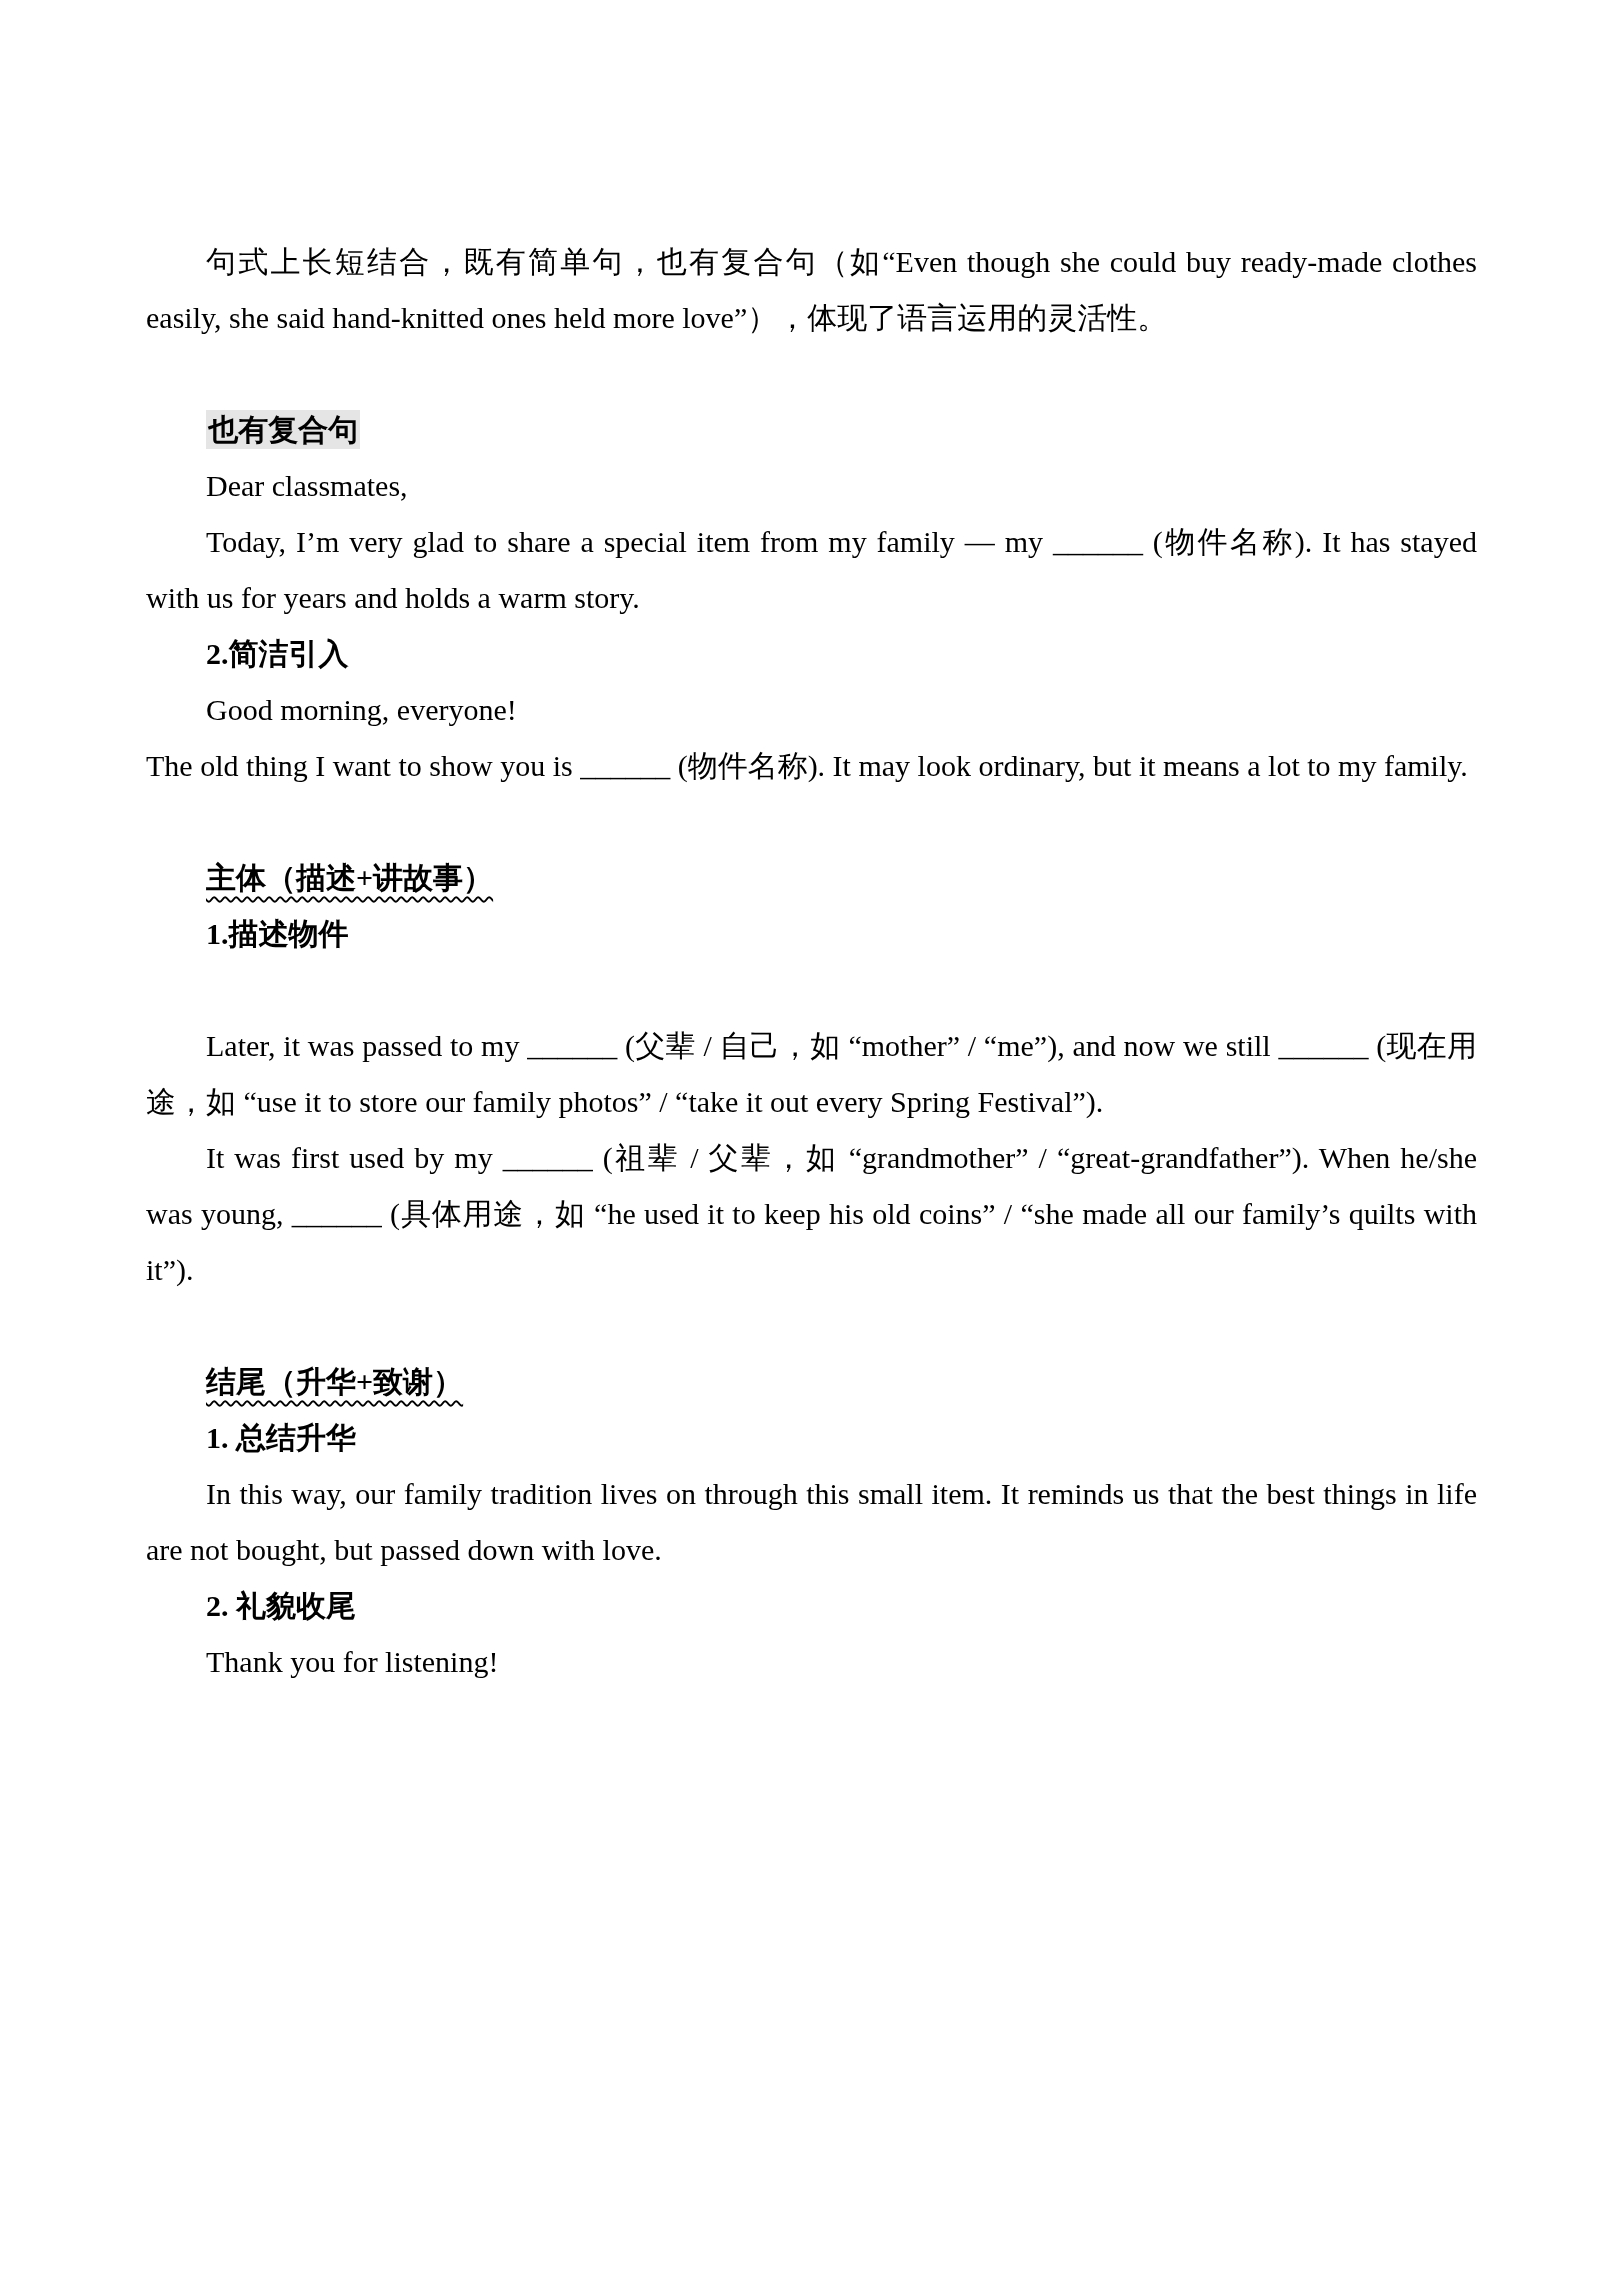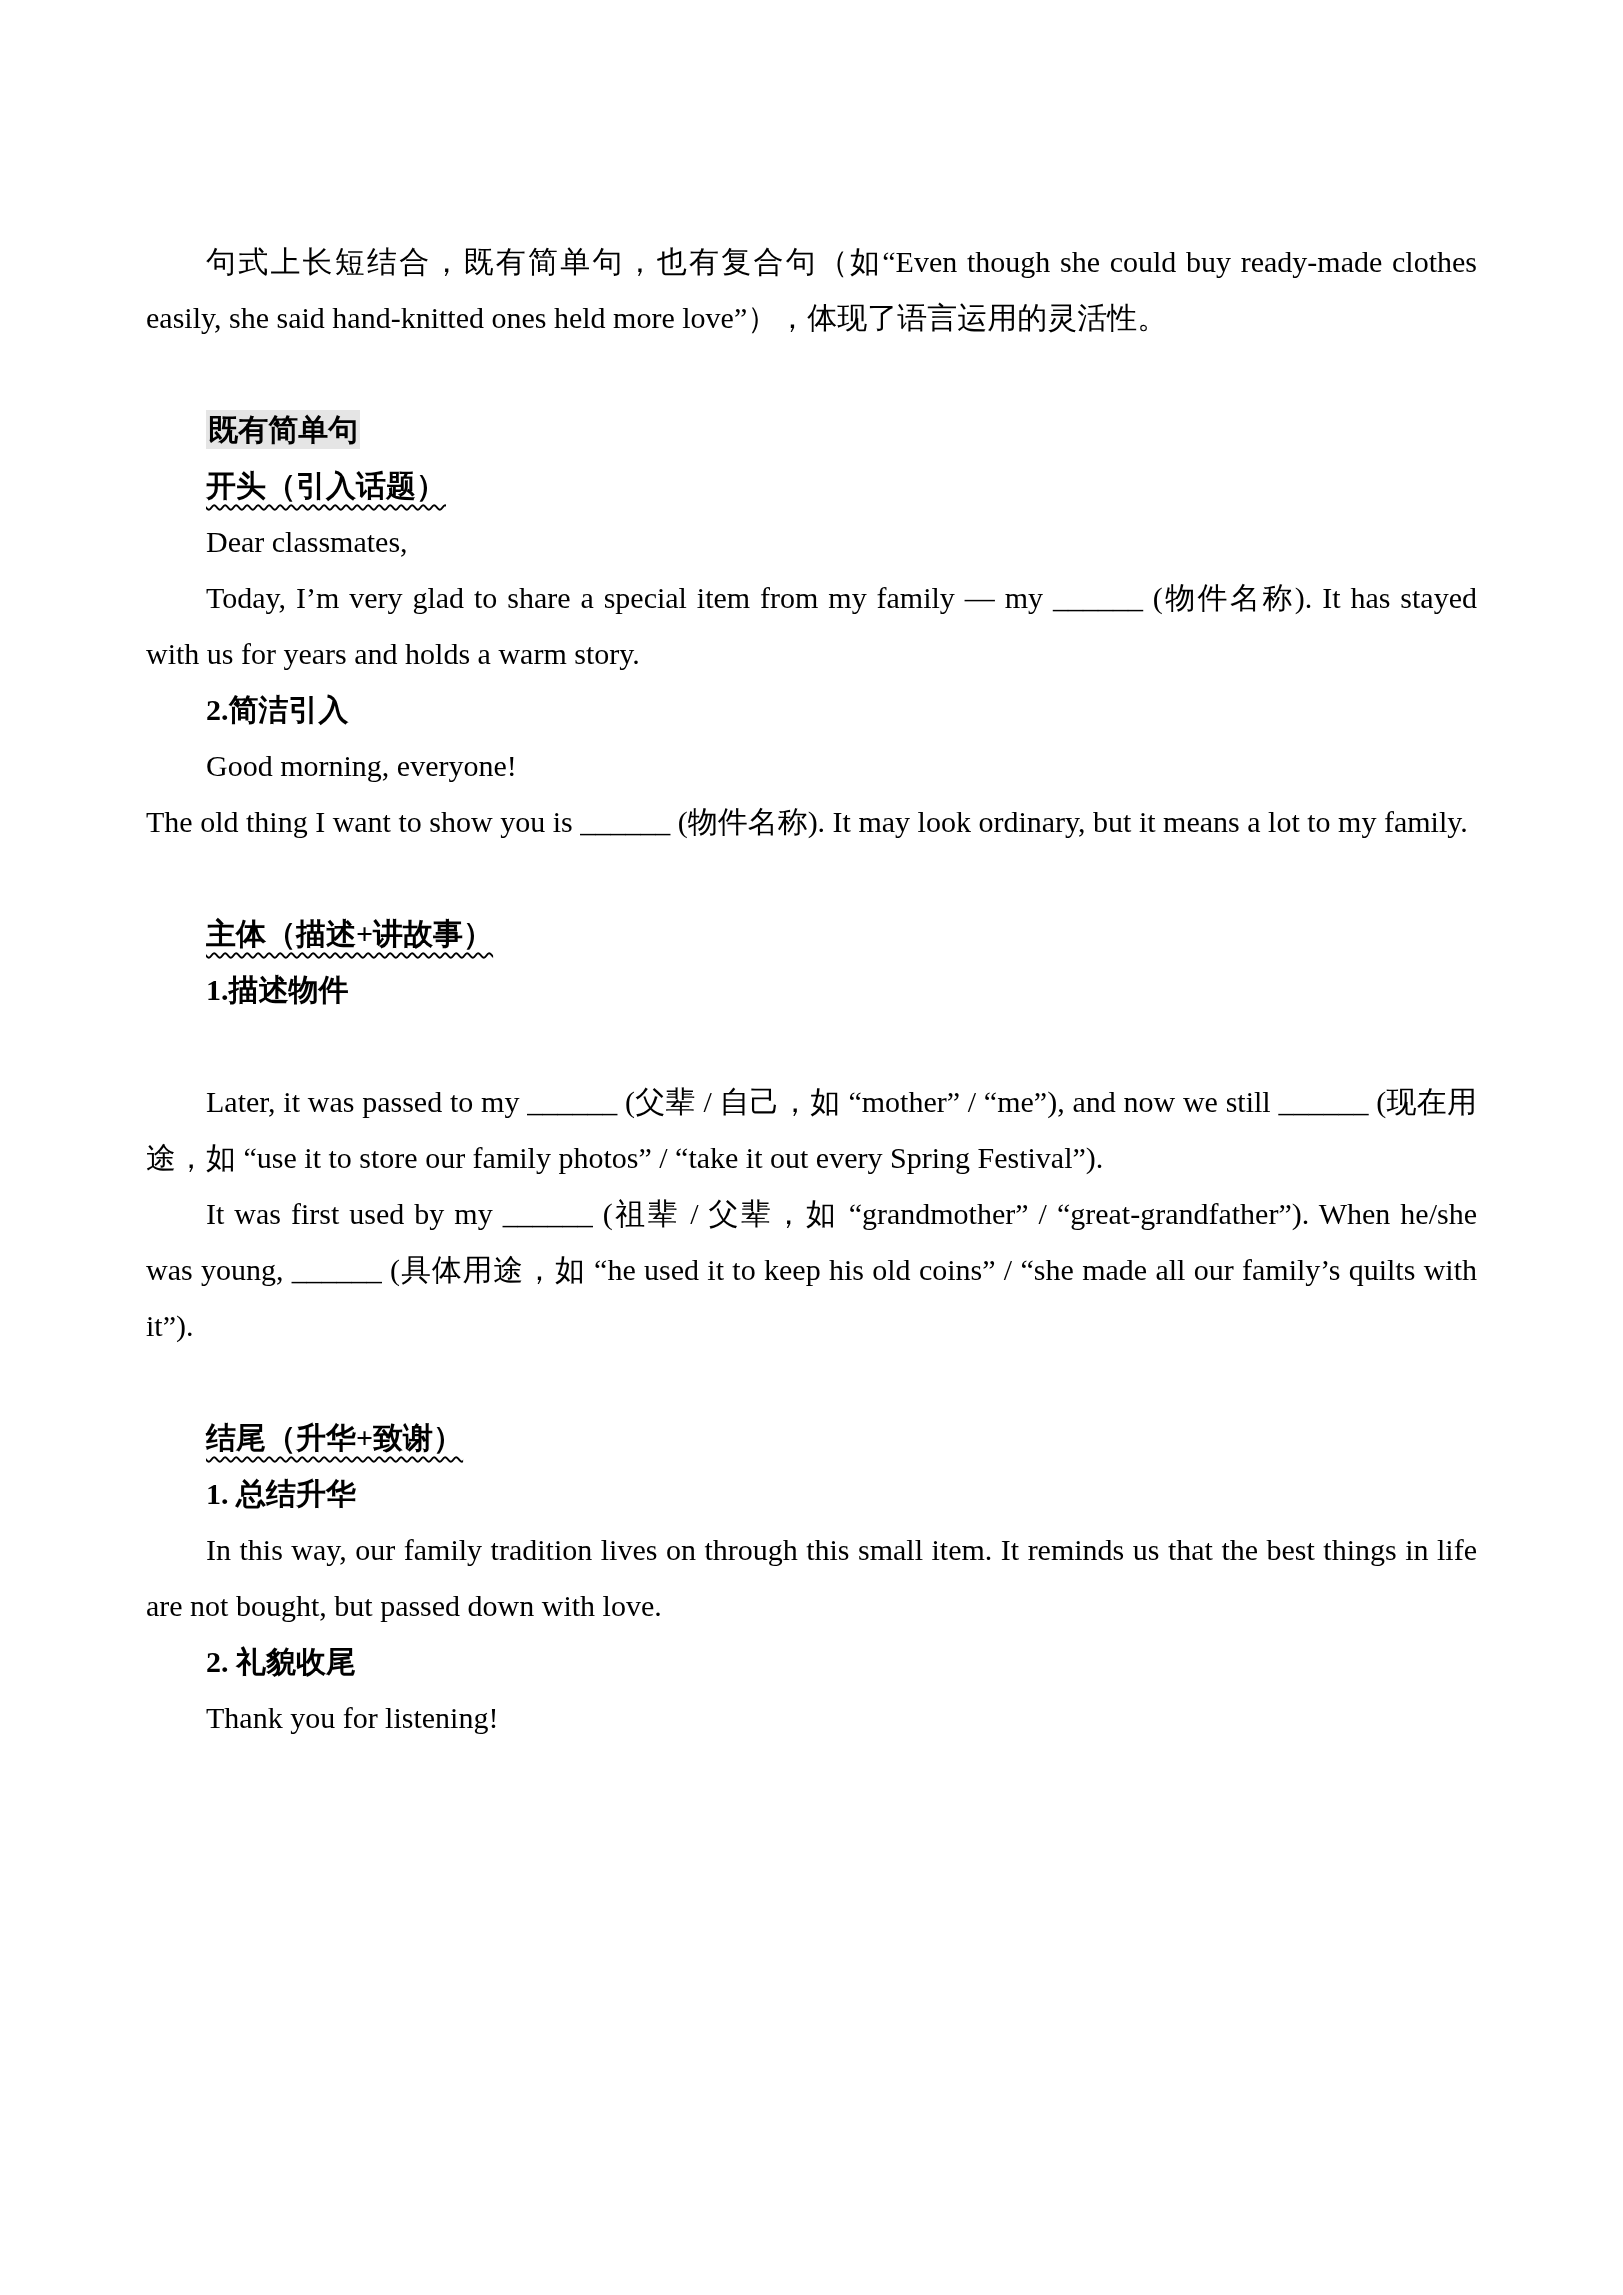--- a/index.html
+++ b/index.html
@@ -48,23 +48,22 @@
 </style>
 </head>
 <body>
 
 <div class="page">
 
   <p class="para">句式上长短结合，既有简单句，也有复合句（如“Even though she could buy ready-made clothes easily, she said hand-knitted ones held more love”），体现了语言运用的灵活性。</p>
 
   <div class="gap"></div>
 
-  <p class="para bold"><span class="hl">既有简单句</span></p>
+  <p class="para bold"><span class="hl">也有复合句</span></p>
 
-  <p class="para bold"><span class="wavy">开头（引入话题）</span></p>
 
 
   <p class="para">Dear classmates,</p>
 
   <p class="para">Today, I’m very glad to share a special item from my family — my ______ (物件名称). It has stayed with us for years and holds a warm story.</p>
 
   <p class="para bold">2.简洁引入</p>
 
   <p class="para">Good morning, everyone!</p>
 

